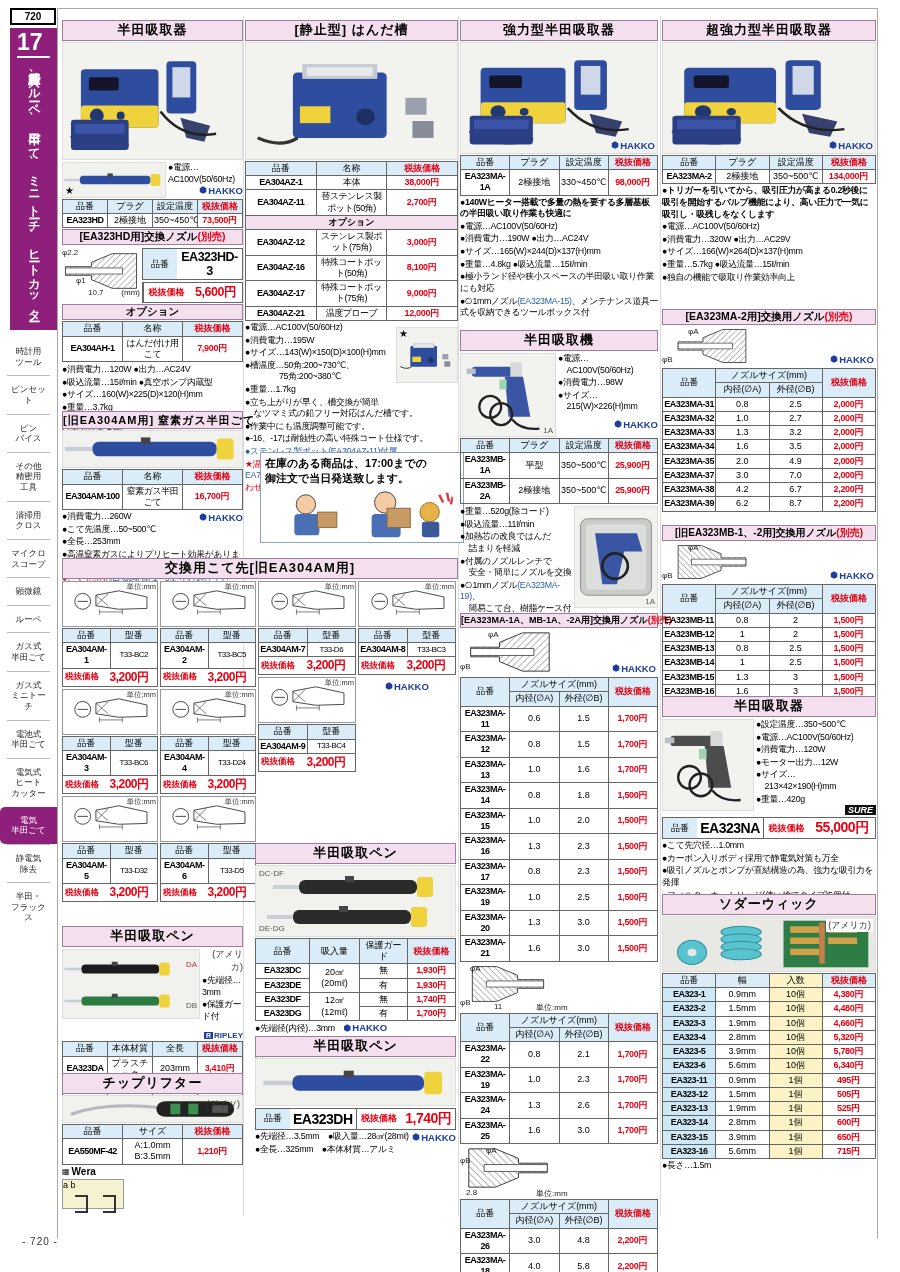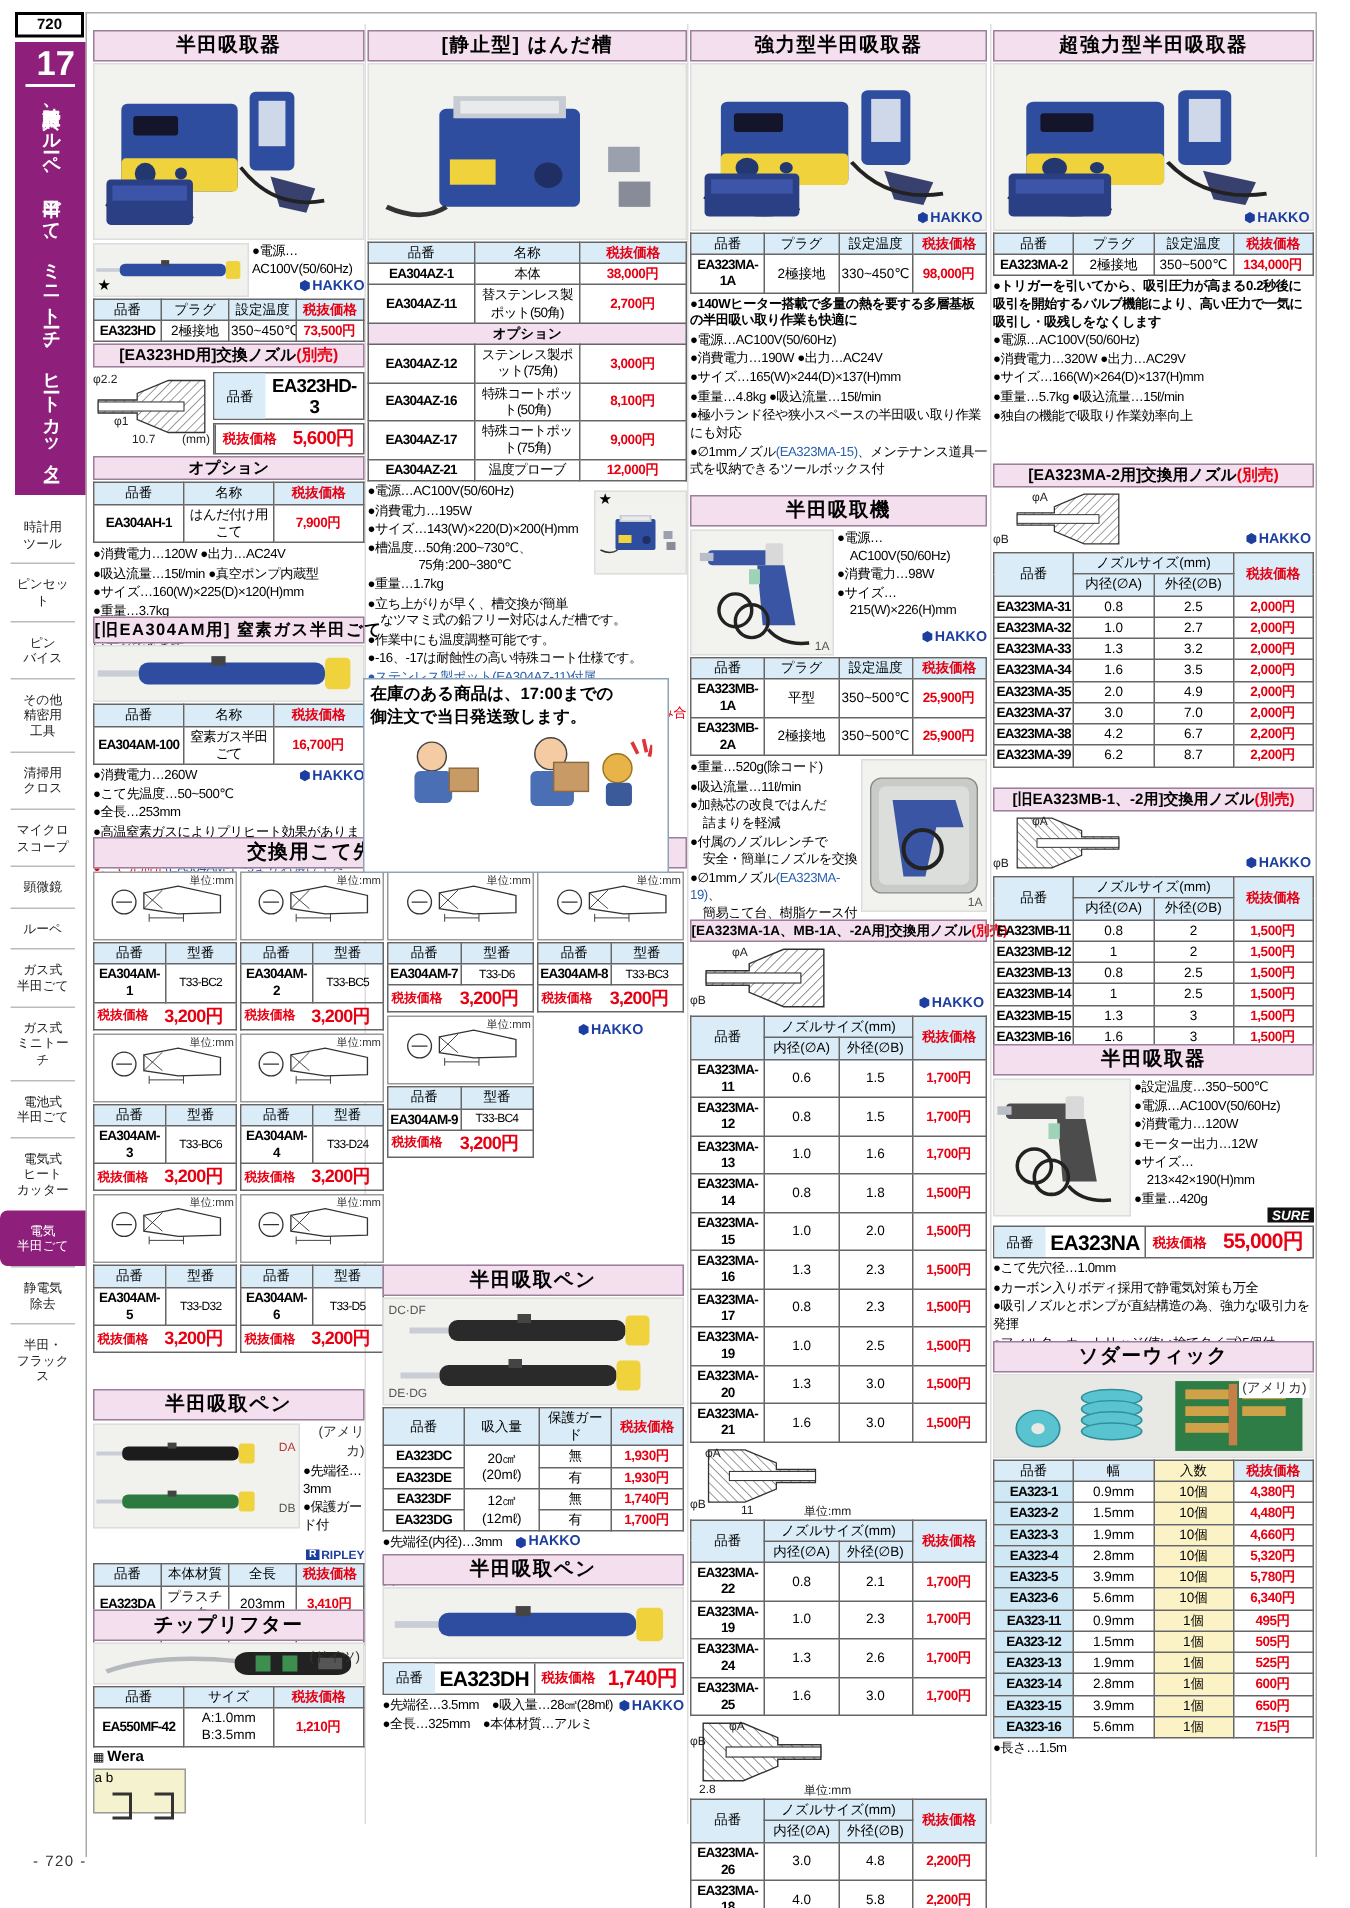--- a/index.html
+++ b/index.html
@@ -3,21 +3,21 @@
 <meta charset="utf-8">
 <style>
 *{margin:0;padding:0;box-sizing:border-box}
 body{background:#fff;font-family:"Liberation Sans","DejaVu Sans",sans-serif}
 .canvas{position:relative;width:900px;height:1272px;background:#fff;overflow:hidden}
 .frame{position:absolute;left:57px;top:8px;width:821px;height:1230px;border-left:1px solid #aaa;border-right:1px solid #aaa;border-top:1px solid #aaa}
 .vrule{position:absolute;top:16px;height:1200px;border-left:1px solid #ddd}
 
 .badge720{position:absolute;left:10px;top:8px;width:46px;height:17px;border:2px solid #000;display:flex;align-items:center;justify-content:center;font-size:10px;font-weight:bold}
 .chapter{position:absolute;left:10px;top:28px;width:47px;height:302px;background:#8e1f7b;color:#fff;display:flex;flex-direction:column;align-items:center}
-.ch-num{font-size:23px;font-weight:bold;line-height:1.1;padding:2px 0 1px;border-bottom:2px solid #fff;width:70%;text-align:right}
+.ch-num{font-size:23px;font-weight:bold;line-height:1.1;padding:2px 0 1px;border-bottom:2px solid #fff;width:70%;text-align:left}
 .ch-title{writing-mode:vertical-rl;font-size:12px;font-weight:bold;letter-spacing:1px;height:262px;margin-top:4px;line-height:1.15}
 .sb-items{position:absolute;left:0;top:338px;width:57px}
 .sb-item{margin:0 7px;padding:8px 0;font-size:8.5px;color:#222;text-align:center;white-space:pre-line;line-height:1.25}
 .sb-item + .sb-item{border-top:1px solid #bbb}
 .sb-item.active{margin:0;padding-left:7px;padding-right:7px;background:#8e1f7b;color:#fff;border-top:none;border-radius:5px 0 0 5px}
 .footer{position:absolute;left:22px;top:1236px;font-size:10px;color:#333;letter-spacing:1px}
 
 .sec{position:absolute;font-size:9px}
 .sec-title{background:#f3dfee;border:1px solid #9b7f9b;text-align:center;font-weight:bold;font-size:13px;padding:1px 0;letter-spacing:1px;line-height:1.3}
 .sub-title{background:#f3dfee;border:1px solid #9b7f9b;text-align:center;font-weight:bold;font-size:10.5px;padding:0;margin-top:1px;letter-spacing:0;white-space:nowrap}
@@ -741,37 +741,37 @@
     <div style="position:relative">
       <div class="photo" style="position:absolute;right:0;top:4px;width:62px;height:56px">
           <svg class="ph" viewBox="0 0 180 110">
             <use href="#sym-pot"></use>
           </svg>
           <span class="star" style="left:2px;top:0;bottom:auto">★</span>
         </div>
       <div style="width:148px">
           <div class="bl">●電源…AC100V(50/60Hz)</div>
           <div class="bl">●消費電力…195W</div>
-          <div class="bl">●サイズ…143(W)×220(D)×200(H)mm</div>
+          <div class="bl">●サイズ…143(W)×150(D)×100(H)mm</div>
           <div class="bl">●槽温度…50角:200~730℃、
 　　　　75角:200~380℃</div>
           <div class="bl">●重量…1.7kg</div>
         </div>
       <div>
           <div class="bl">●立ち上がりが早く、槽交換が簡単
 　なツマミ式の鉛フリー対応はんだ槽です。</div>
           <div class="bl">●作業中にも温度調整可能です。</div>
           <div class="bl">●-16、-17は耐蝕性の高い特殊コート仕様です。</div>
         </div>
       <div class="bl blue">●ステンレス製ポット(EA304AZ-11)付属</div>
       <div class="bl"><span class="red">★温度プローブ(EA304AZ-21)を使用する際は、</span><span class="blue">EA701AE-1B</span><span class="red">(P.721)もしくは</span><span class="blue">EA701AE-2</span><span class="red">(P.721)と組み合わせてご使用ください。</span></div>
     </div>
   </div>
 
-  <div class="notice" style="left:242px;top:452px;width:204px;height:130px">
+  <div class="notice" style="left:260px;top:452px;width:204px;height:91px">
     <div class="nt">在庫のある商品は、17:00までの</div>
     <div class="nt">御注文で当日発送致します。</div>
     <svg width="192" height="58" viewBox="0 0 190 60">
         <use href="#sym-cartoon"></use>
       </svg>
   </div>
 
   <div class="sec" style="left:255px;top:843px;width:201px">
     <div class="sec-title">半田吸取ペン</div>
     <div class="photo" style="height:72px">

